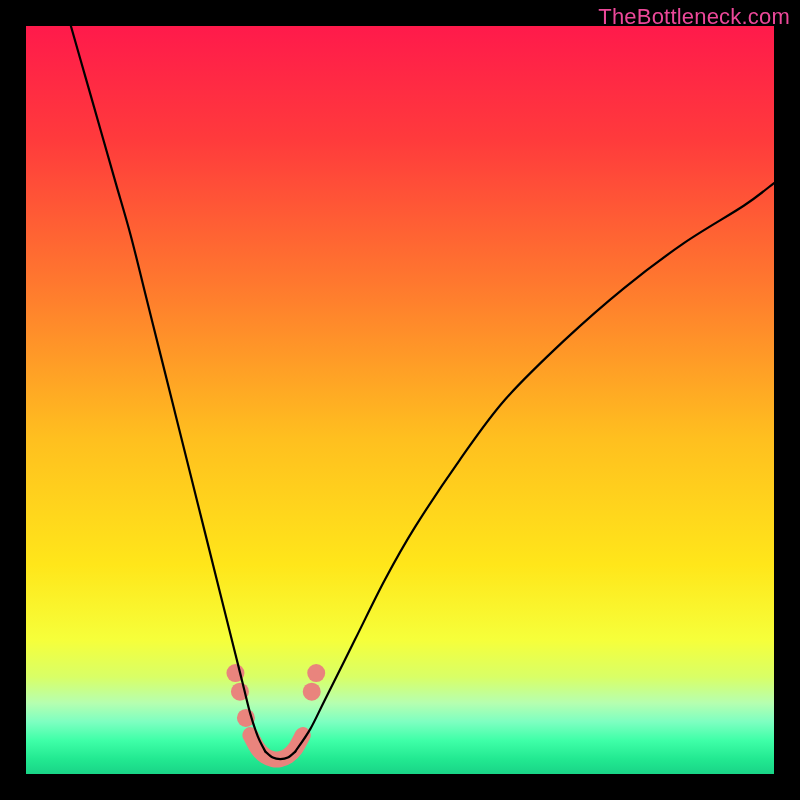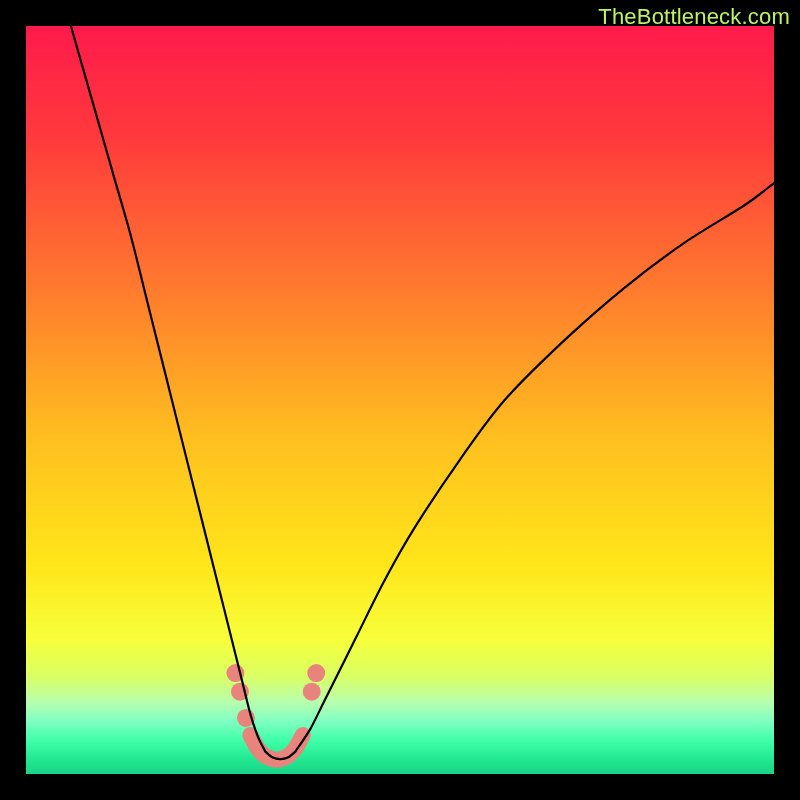--- a/index.html
+++ b/index.html
@@ -16,21 +16,21 @@
     left: 26px;
     top: 26px;
     width: 748px;
     height: 748px;
     background: #000;
   }
   .watermark {
     position: absolute;
     top: 4px;
     right: 10px;
-    color: #bef264;
+    color: #ec4899;
     font-size: 22px;
     font-weight: 500;
     letter-spacing: 0.2px;
     user-select: none;
   }
   svg {
     display: block;
   }
 </style>
 </head>

